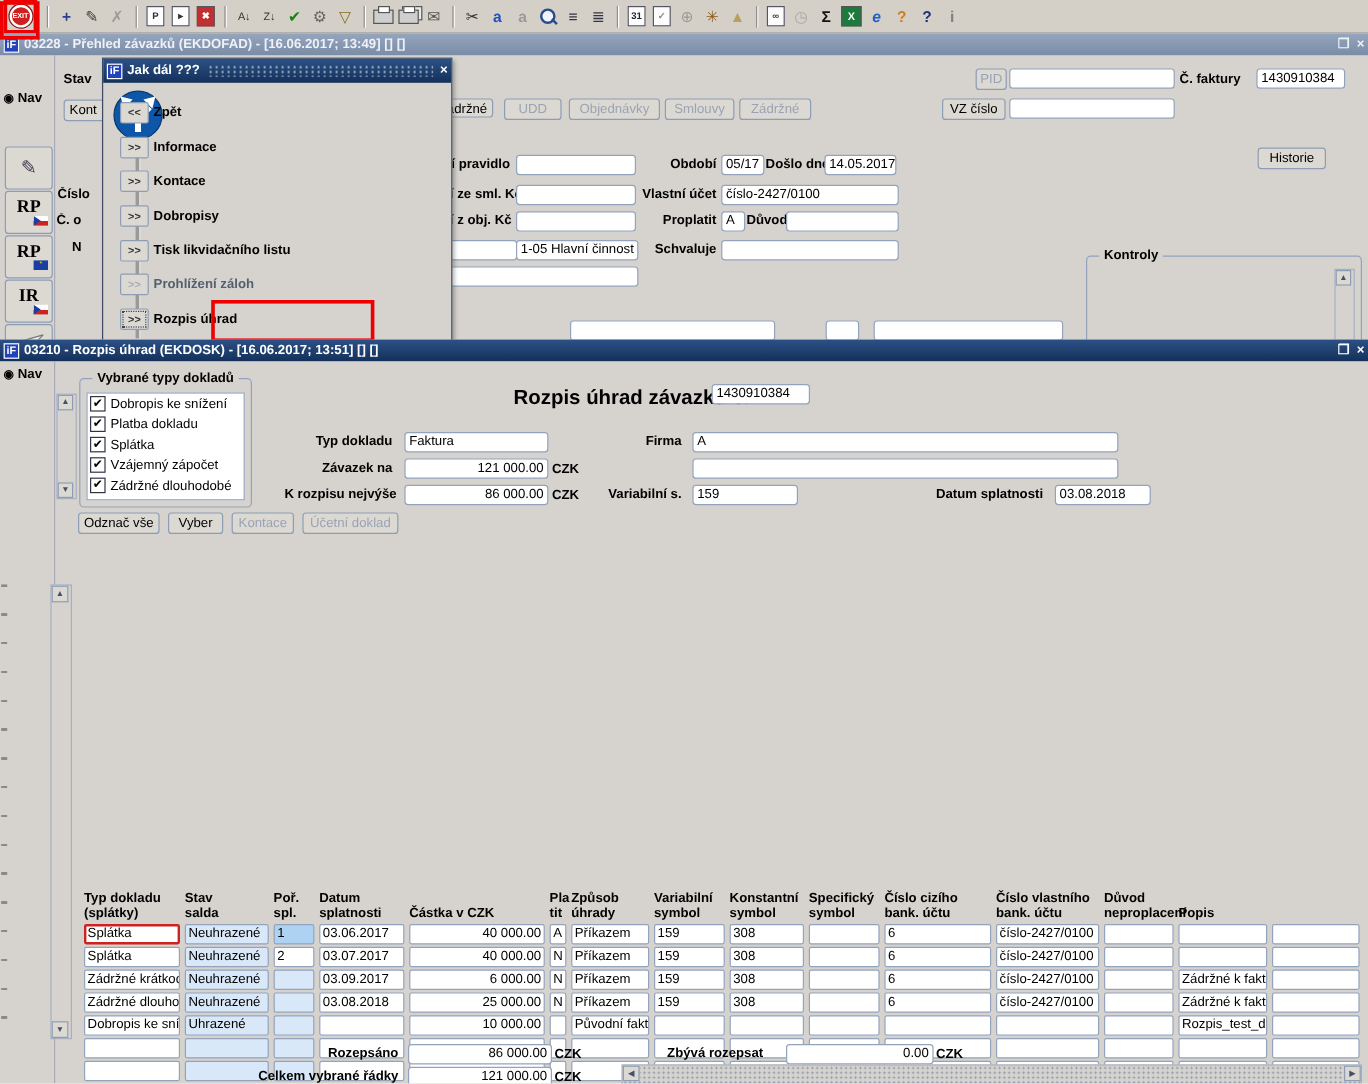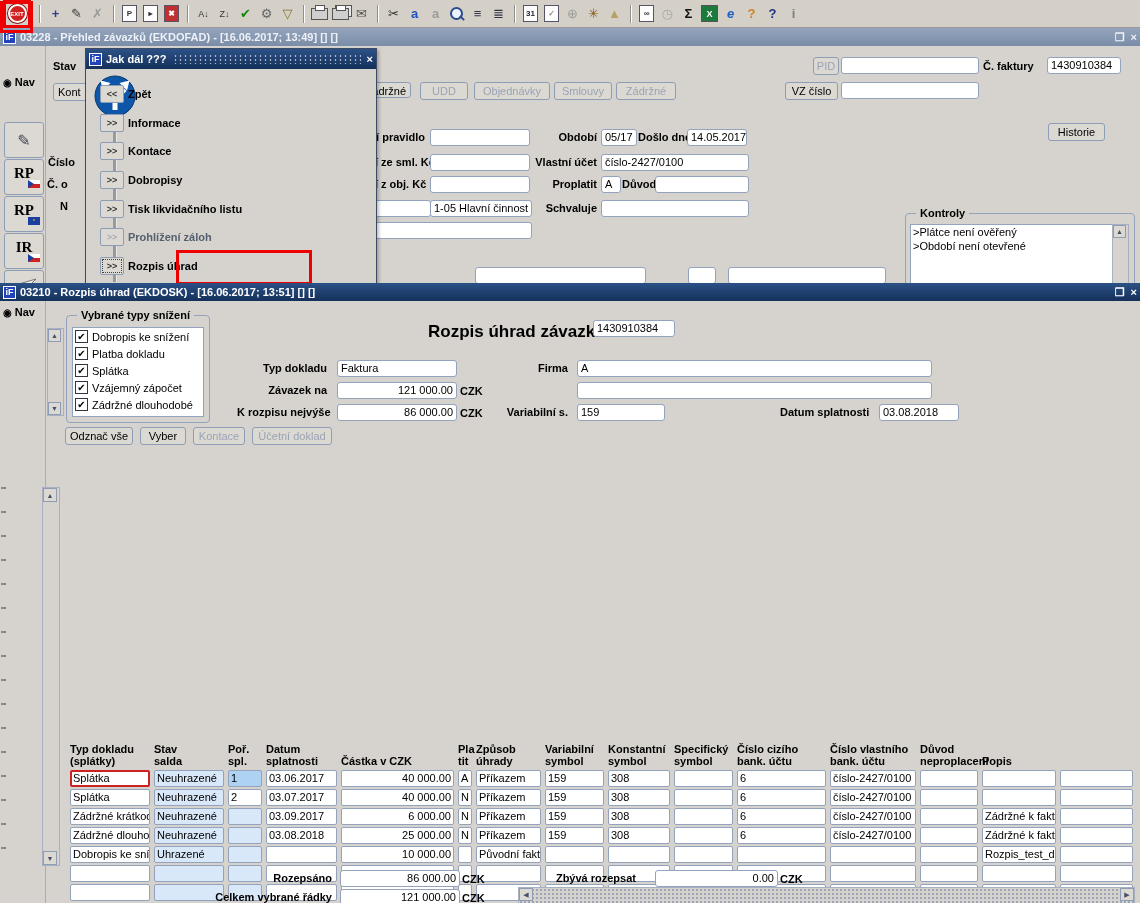--- a/index.html
+++ b/index.html
@@ -299,24 +299,20 @@
     <div class="lbl lbl-r" style="left:540px;top:174px;width:57px;">Schvaluje</div>
     <div class="fld" style="left:601px;top:172px;width:140px;"></div>
 
     <div class="fld" style="left:353px;top:194px;width:171px;"></div>
 
     <div class="btn" style="left:1048px;top:95px;width:55px;">Historie</div>
 
     <div class="grp" style="left:905px;top:185px;width:228px;height:72px;">
       <span class="gtitle">Kontroly</span>
     </div>
-    <div class="listwhite" style="left:910px;top:196px;width:202px;height:58px;" id="kontrolyList">
-        <div class="kitem">&gt;Plátce není ověřený</div>
-        <div class="kitem">&gt;Období není otevřené</div>
-      </div>
     <div class="sb" style="left:1112px;top:196px;width:15px;height:58px;">
       <div class="sbb" style="left:0;top:0;width:13px;height:13px;">▲</div>
     </div>
 
     <div class="fld" style="left:475px;top:239px;width:163px;"></div>
     <div class="fld" style="left:688px;top:239px;width:20px;"></div>
     <div class="fld" style="left:728px;top:239px;width:150px;"></div>
   </div>
 
   <div id="popup">
@@ -384,21 +380,21 @@
         <span>Nav</span>
       </div>
     </div>
 
     <div class="sb" style="left:47px;top:45px;width:15px;height:86px;">
       <div class="sbb" style="left:0;top:0;width:13px;height:13px;">▲</div>
       <div class="sbb" style="left:0;bottom:0;width:13px;height:13px;">▼</div>
     </div>
 
     <div class="grp" style="left:66px;top:32px;width:142px;height:106px;">
-      <span class="gtitle">Vybrané typy snížení</span>
+      <span class="gtitle">Vybrané typy dokladů</span>
     </div>
     <div class="listwhite" style="left:72px;top:44px;width:130px;height:88px;" id="cbList">
         <div class="cbrow">
           <div class="cbox">✔</div>
           <span>Dobropis ke snížení</span>
         </div>
         <div class="cbrow">
           <div class="cbox">✔</div>
           <span>Platba dokladu</span>
         </div>

